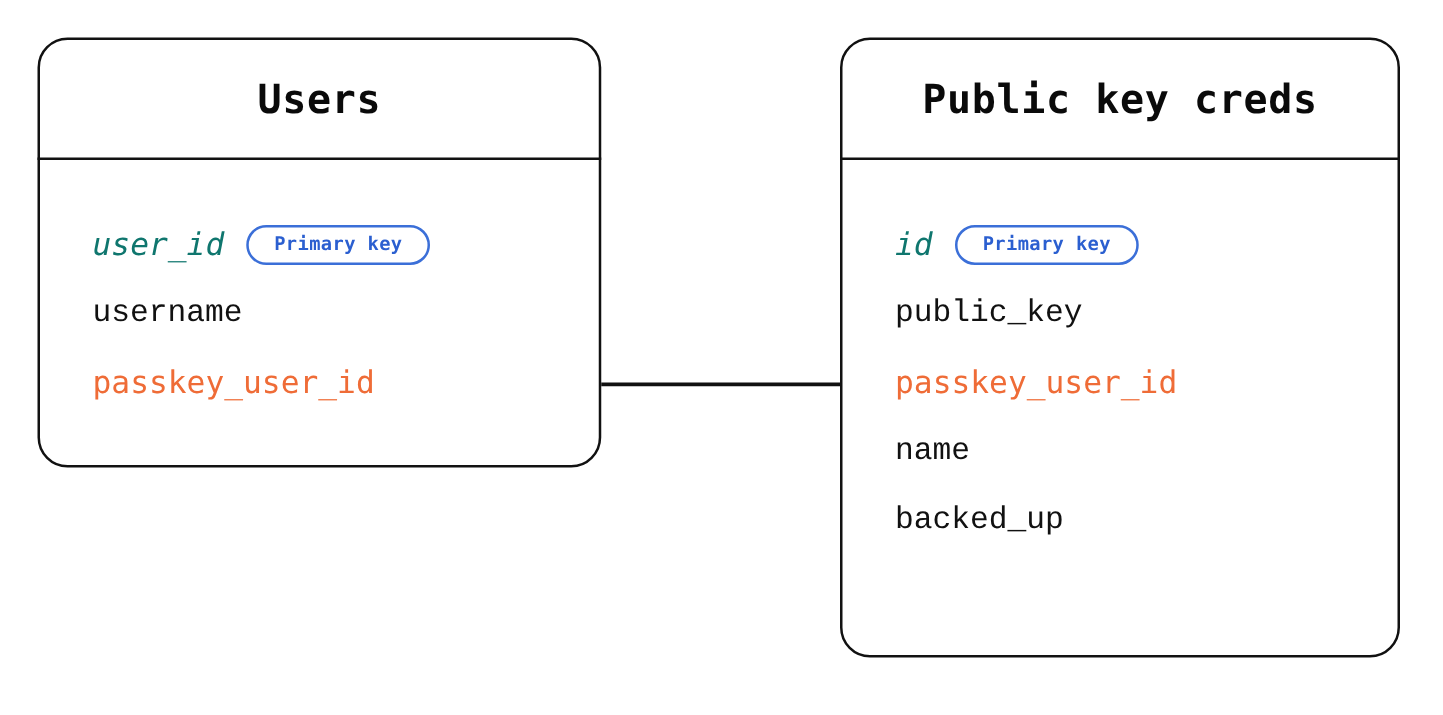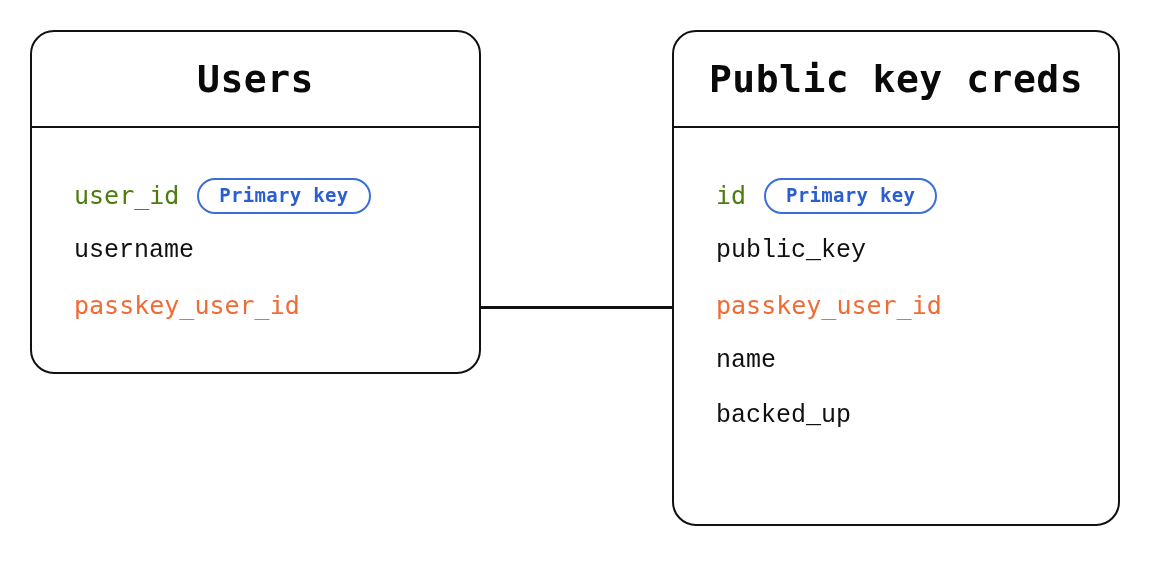--- a/index.html
+++ b/index.html
@@ -38,21 +38,21 @@
   }
 
   .entity-title {
     position: absolute;
     left: 0;
     right: 0;
     top: 0;
     height: 94px;
     line-height: 94px;
     text-align: center;
-    font-size: 38px;
+    font-size: 32px;
     font-weight: bold;
     color: #0a0a0a;
     letter-spacing: 0.5px;
     white-space: nowrap;
   }
 
   .entity-divider {
     position: absolute;
     left: -2px;
     right: -2px;
@@ -75,31 +75,31 @@
     height: 55px;
     display: flex;
     align-items: center;
     white-space: nowrap;
   }
   .field-name {
     font-size: 25px;
     line-height: 1;
     color: #111111;
   }
-  .field-name.c-pk   { color: #4d7c0f; }
+  .field-name.c-pk   { color: #0f766e; font-style: italic; }
   .field-name.c-fk   { color: #ef6c37; }
   .field-name.c-plain{ color: #111111; font-family: Liberation Mono, monospace; }
 
   .pk-badge {
     margin-left: 18px;
     display: inline-block;
     border: 2px solid #3b6fd8;
     border-radius: 999px;
     color: #2b5fd0;
-    font-size: 19px;
+    font-size: 15px;
     font-weight: bold;
     letter-spacing: 0.3px;
     padding: 6px 20px 7px 20px;
     line-height: 1;
     white-space: nowrap;
   }
 
   
   #relationship-line {
     position: absolute;

